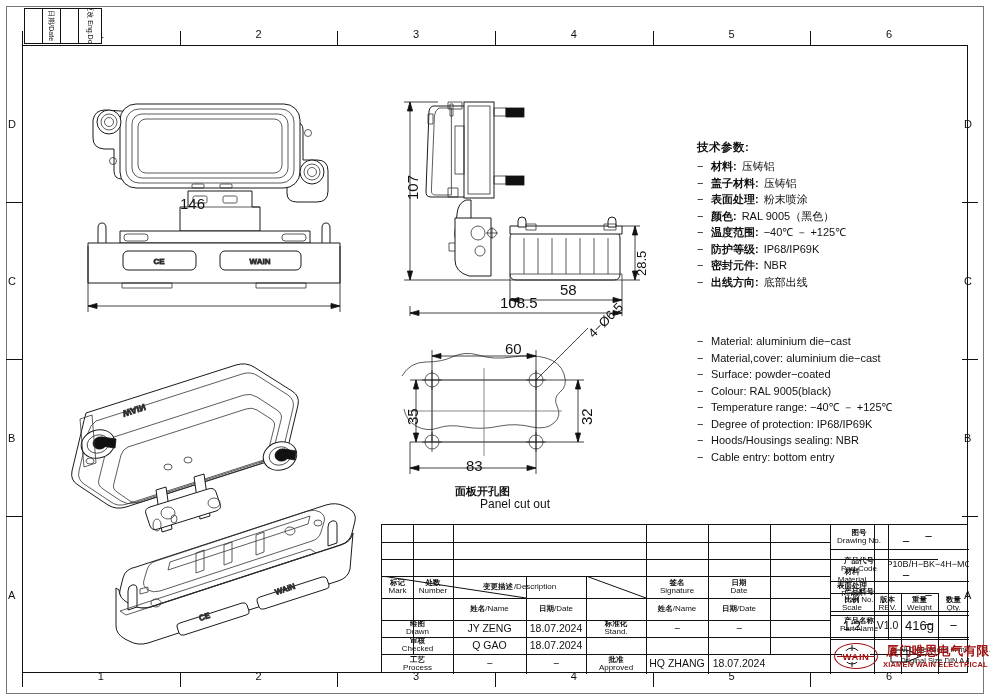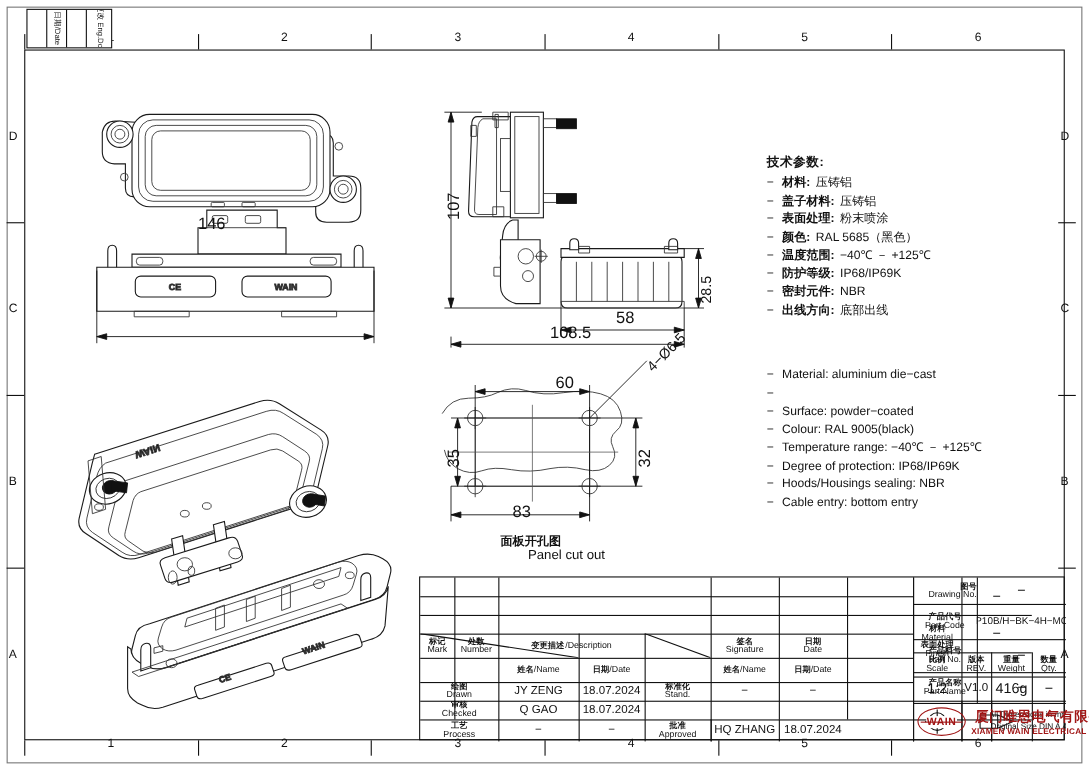--- a/index.html
+++ b/index.html
@@ -501,21 +501,21 @@
           <span>压铸铝</span>
         </div>
         <div class="spec-line">
           <span class="dash">−</span>
           <span class="lbl-cn">表面处理:</span>
           <span>粉末喷涂</span>
         </div>
         <div class="spec-line">
           <span class="dash">−</span>
           <span class="lbl-cn">颜色:</span>
-          <span>RAL 5685（黑色）</span>
+          <span>RAL 9005（黑色）</span>
         </div>
         <div class="spec-line">
           <span class="dash">−</span>
           <span class="lbl-cn">温度范围:</span>
           <span>−40℃ － +125℃</span>
         </div>
         <div class="spec-line">
           <span class="dash">−</span>
           <span class="lbl-cn">防护等级:</span>
           <span>IP68/IP69K</span>
@@ -534,20 +534,21 @@
   </div>
 
   <div class="spec-block" style="left:697px; top:333px;">
     <div id="spec-en-lines">
         <div class="spec-line">
           <span class="dash">−</span>
           <span>Material: aluminium die−cast</span>
         </div>
         <div class="spec-line">
           <span class="dash">−</span>
+          <span>Material,cover: aluminium die−cast</span>
         </div>
         <div class="spec-line">
           <span class="dash">−</span>
           <span>Surface: powder−coated</span>
         </div>
         <div class="spec-line">
           <span class="dash">−</span>
           <span>Colour: RAL 9005(black)</span>
         </div>
         <div class="spec-line">
@@ -778,21 +779,21 @@
     <div class="tb-line-v" style="left:519px; top:112px; height:37px;"></div>
     <div class="tb-line-v" style="left:492px; top:112px; height:37px;"></div>
 
     <div class="tb-line-h" style="left:448px; top:24px; width:139px;"></div>
     <div class="tb-line-h" style="left:448px; top:56px; width:139px;"></div>
     <div class="tb-line-h" style="left:448px; top:86px; width:139px;"></div>
     <div class="tb-line-h" style="left:448px; top:114px; width:139px;"></div>
     <div class="tb-line-v" style="left:448px; top:0; height:149px;"></div>
     <div class="tb-line-v" style="left:506px; top:0; height:114px;"></div>
 
-    <div class="tb-cell" style="left:448px; top:0; width:58px; height:24px;align-items:flex-end;">
+    <div class="tb-cell" style="left:448px; top:0; width:58px; height:24px;">
       <span class="tb-cn">图号</span>
       <span class="tb-en">Drawing No.</span>
     </div>
     <div class="tb-cell" style="left:506px; top:0; width:81px; height:24px;">
       <span class="tb-val">−</span>
     </div>
     <div class="tb-cell" style="left:448px; top:24px; width:58px; height:32px;">
       <span class="tb-cn">产品代号</span>
       <span class="tb-en">Part Code</span>
     </div>

